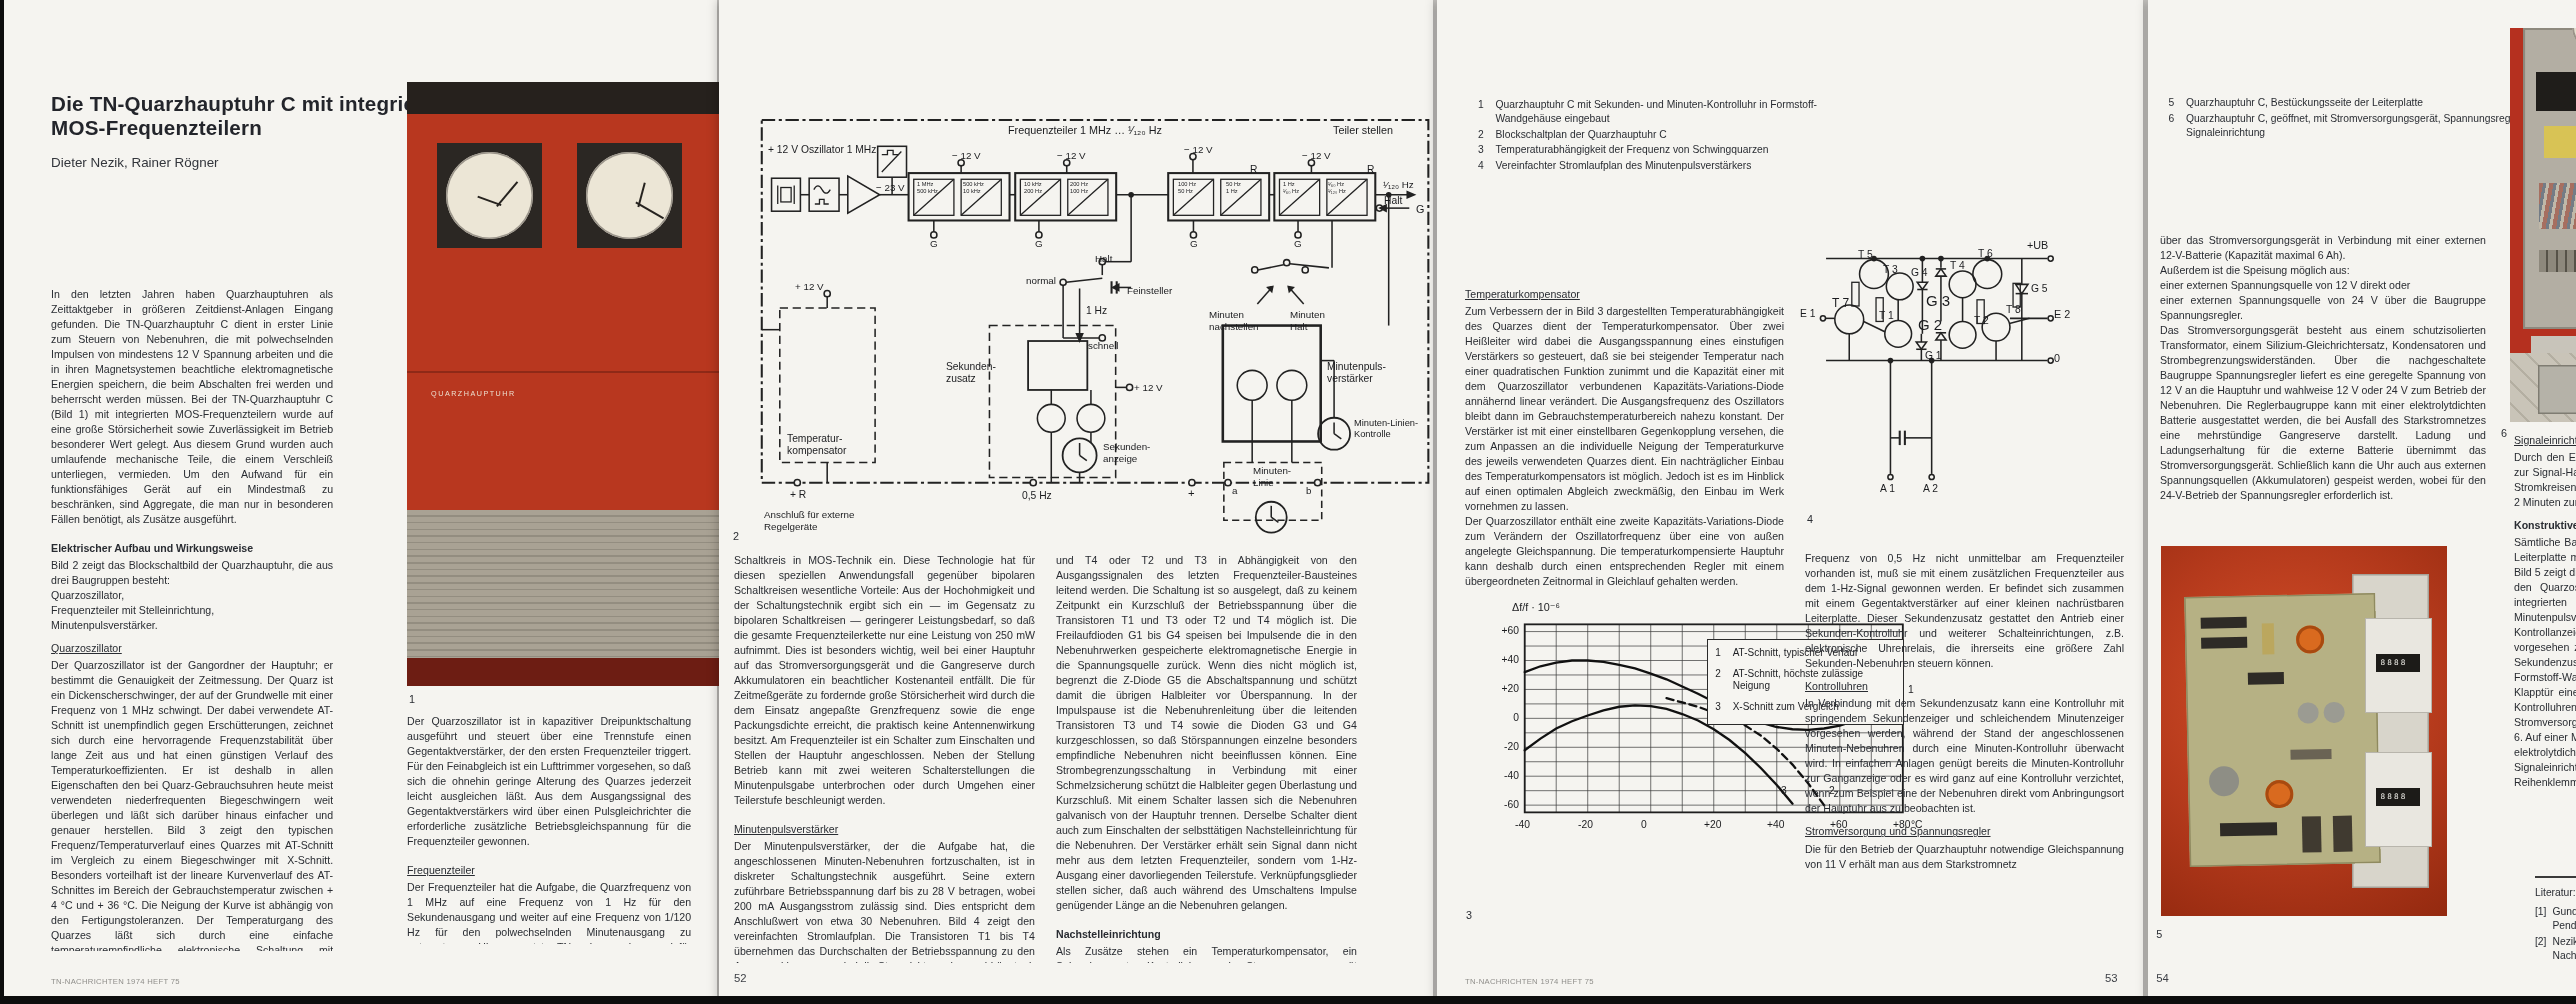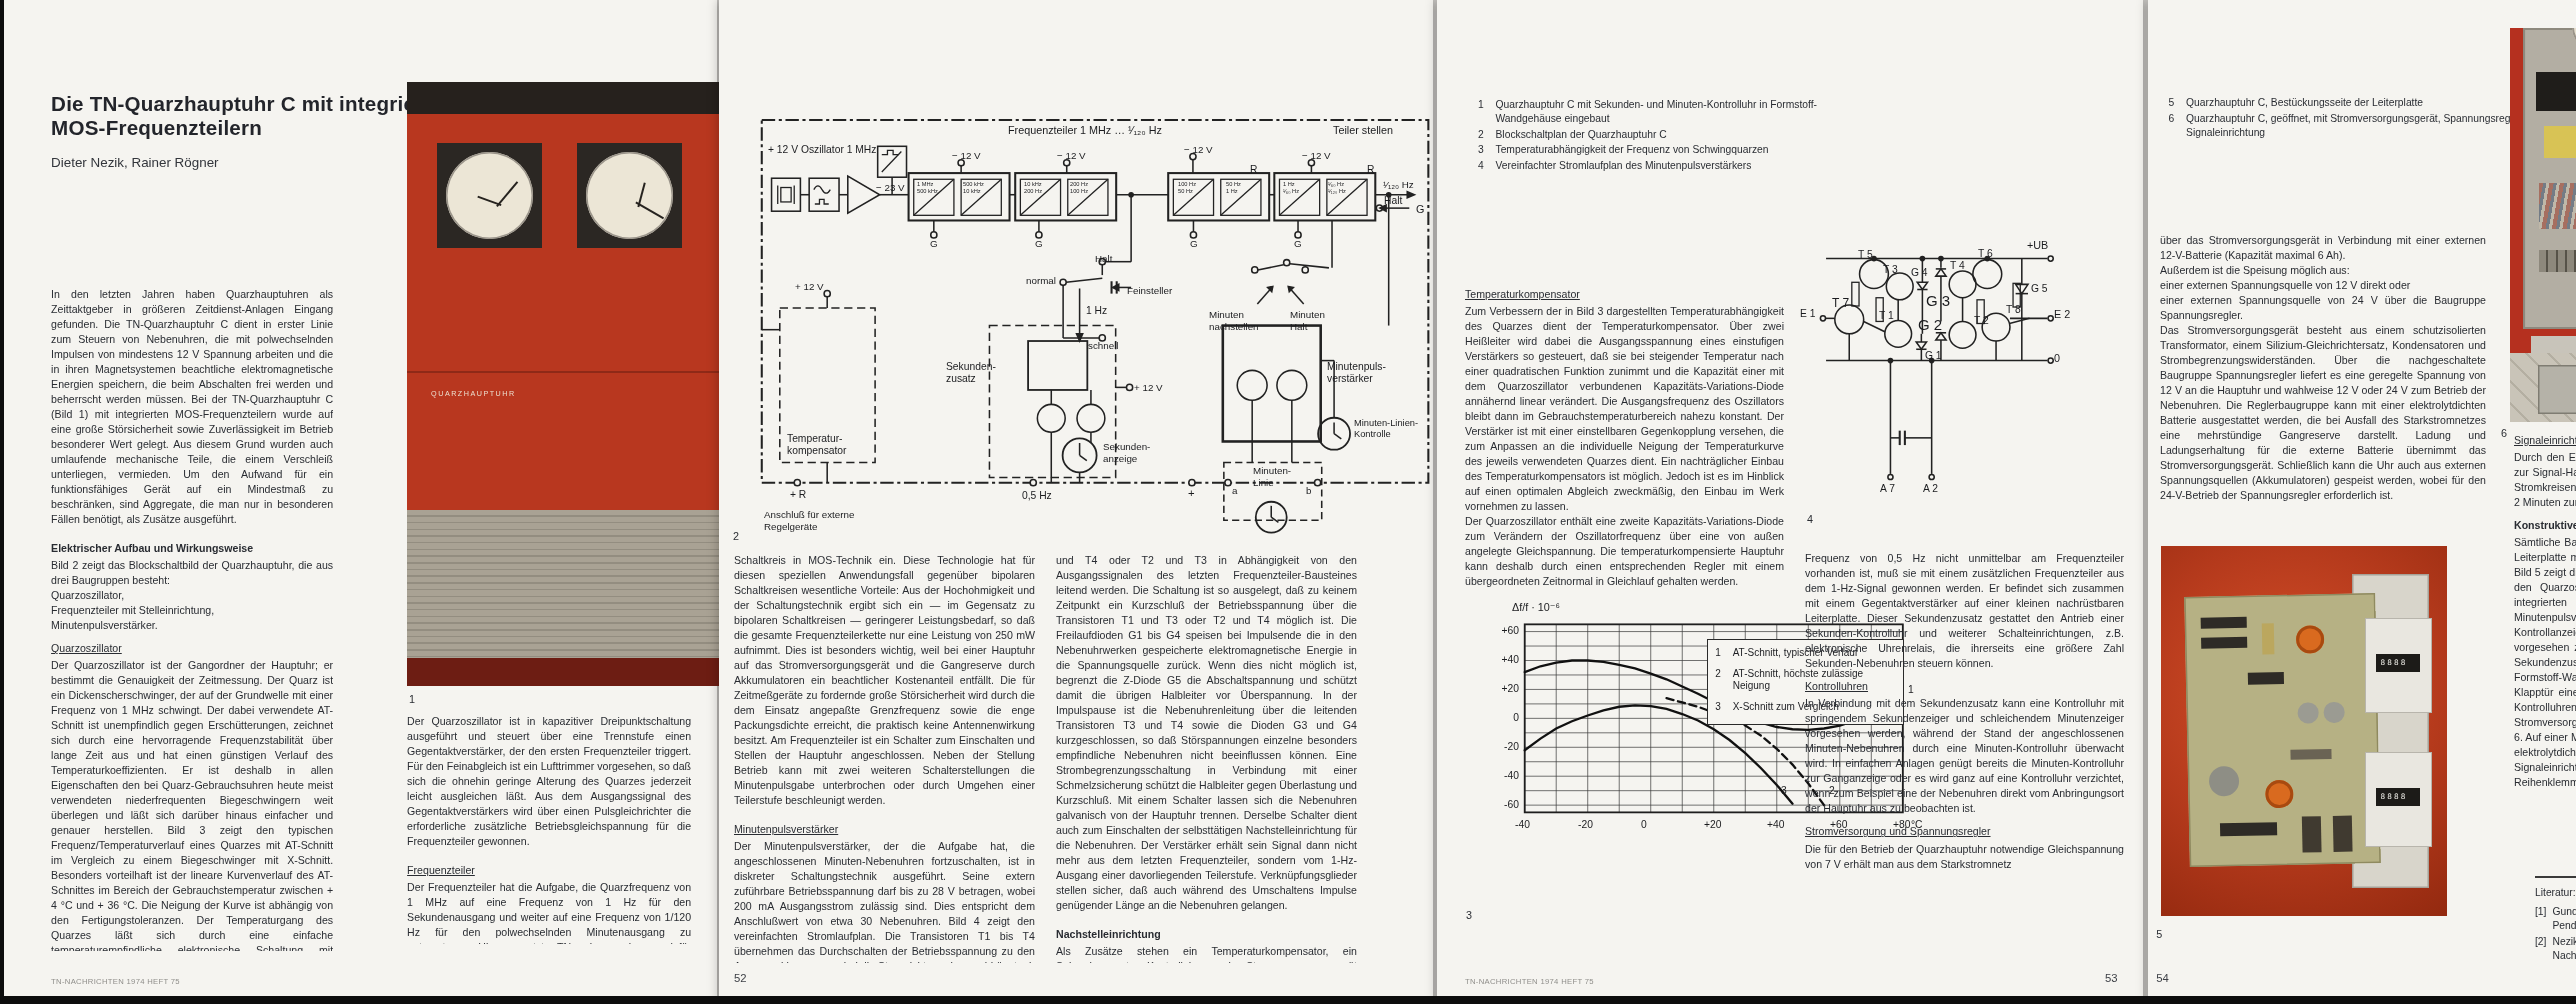--- a/index.html
+++ b/index.html
@@ -465,21 +465,21 @@
         <span class="dlabel" style="left: 541px; top: 248px; font-size: 10.3px;">T 6</span>
         <span class="dlabel" style="left: 594px; top: 283px; font-size: 10.3px;">G 5</span>
         <span class="dlabel" style="left: 590px; top: 239px; font-size: 10.8px;">+UB</span>
         <span class="dlabel" style="left: 442px; top: 310px; font-size: 10.3px;">T 1</span>
         <span class="dlabel" style="left: 488px; top: 350px; font-size: 10.3px;">G 1</span>
         <span class="dlabel" style="left: 481px; top: 316px; font-size: 15px;">G 2</span>
         <span class="dlabel" style="left: 537px; top: 315px; font-size: 10.3px;">T 2</span>
         <span class="dlabel" style="left: 569px; top: 304px; font-size: 10.3px;">T 8</span>
         <span class="dlabel" style="left: 617px; top: 308px; font-size: 10.8px;">E 2</span>
         <span class="dlabel" style="left: 617px; top: 352px; font-size: 10.8px;">0</span>
-        <span class="dlabel" style="left: 443px; top: 483px; font-size: 10.3px;">A 7</span>
+        <span class="dlabel" style="left: 443px; top: 483px; font-size: 10.3px;">A 1</span>
         <span class="dlabel" style="left: 486px; top: 483px; font-size: 10.3px;">A 2</span>
       </div>
     <div class="cap" style="left:370px;top:513px;">4</div>
 
     <div class="legend" id="p3-legend" style="left:270px;top:639px;width:181px;">
         <div class="legrow">
           <span class="n">1</span>
           <span>AT-Schnitt, typischer Verlauf</span>
         </div>
         <div class="legrow">
@@ -493,21 +493,21 @@
       </div>
     <div class="cap" style="left:29px;top:909px;">3</div>
 
     <div class="col" style="left:368px;top:551px;width:319px;height:412px;">
       <div class="line">Frequenz von 0,5 Hz nicht unmittelbar am Frequenzteiler vorhanden ist, muß sie mit einem zusätzlichen Frequenzteiler aus dem 1-Hz-Signal gewonnen werden. Er befindet sich zusammen mit einem Gegentaktverstärker auf einer kleinen nachrüstbaren Leiterplatte. Dieser Sekundenzusatz gestattet den Antrieb einer Sekunden-Kontrolluhr und weiterer Schalteinrichtungen, z.B. elektronische Uhrenrelais, die ihrerseits eine größere Zahl Sekunden-Nebenuhren steuern können.</div>
       <div class="gap"></div>
       <span class="uh">Kontrolluhren</span>
       <div class="line">In Verbindung mit dem Sekundenzusatz kann eine Kontrolluhr mit springendem Sekundenzeiger und schleichendem Minutenzeiger vorgesehen werden, während der Stand der angeschlossenen Minuten-Nebenuhren durch eine Minuten-Kontrolluhr überwacht wird. In einfachen Anlagen genügt bereits die Minuten-Kontrolluhr zur Ganganzeige oder es wird ganz auf eine Kontrolluhr verzichtet, wenn zum Beispiel eine der Nebenuhren direkt vom Anbringungsort der Hauptuhr aus zu beobachten ist.</div>
       <div class="gap"></div>
       <span class="uh">Stromversorgung und Spannungsregler</span>
-      <div class="line">Die für den Betrieb der Quarzhauptuhr notwendige Gleichspannung von 7 V erhält man aus dem Starkstromnetz</div>
+      <div class="line">Die für den Betrieb der Quarzhauptuhr notwendige Gleichspannung von 11 V erhält man aus dem Starkstromnetz</div>
     </div>
 
     <div class="footer" style="left:28px;top:977px;">TN-NACHRICHTEN 1974 HEFT 75</div>
     <div class="pageno" style="left:668px;top:972px;">53</div>
   <span class="dlabel" style="font-size: 10.8px; left: 75px; top: 601px;">Δf/f · 10⁻⁶</span>
       <span class="dlabel" style="font-size: 10.3px; left: auto; top: 625px; right: 624px;">+60</span>
       <span class="dlabel" style="font-size: 10.3px; left: auto; top: 654px; right: 624px;">+40</span>
       <span class="dlabel" style="font-size: 10.3px; left: auto; top: 683px; right: 624px;">+20</span>
       <span class="dlabel" style="font-size: 10.3px; left: auto; top: 712px; right: 624px;">0</span>
       <span class="dlabel" style="font-size: 10.3px; left: auto; top: 741px; right: 624px;">-20</span>

